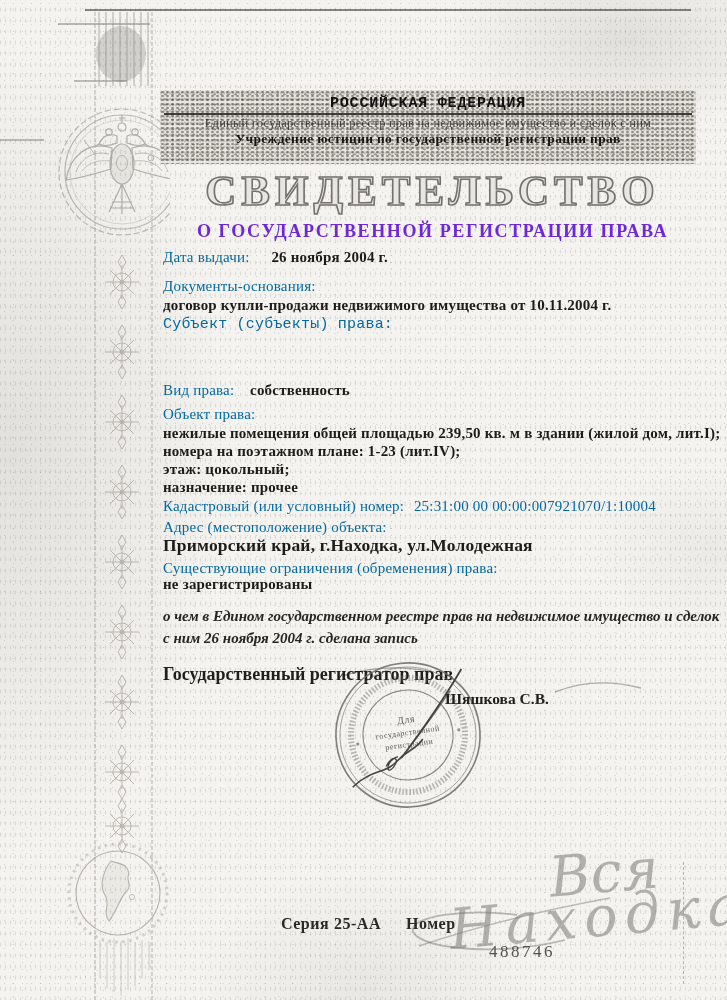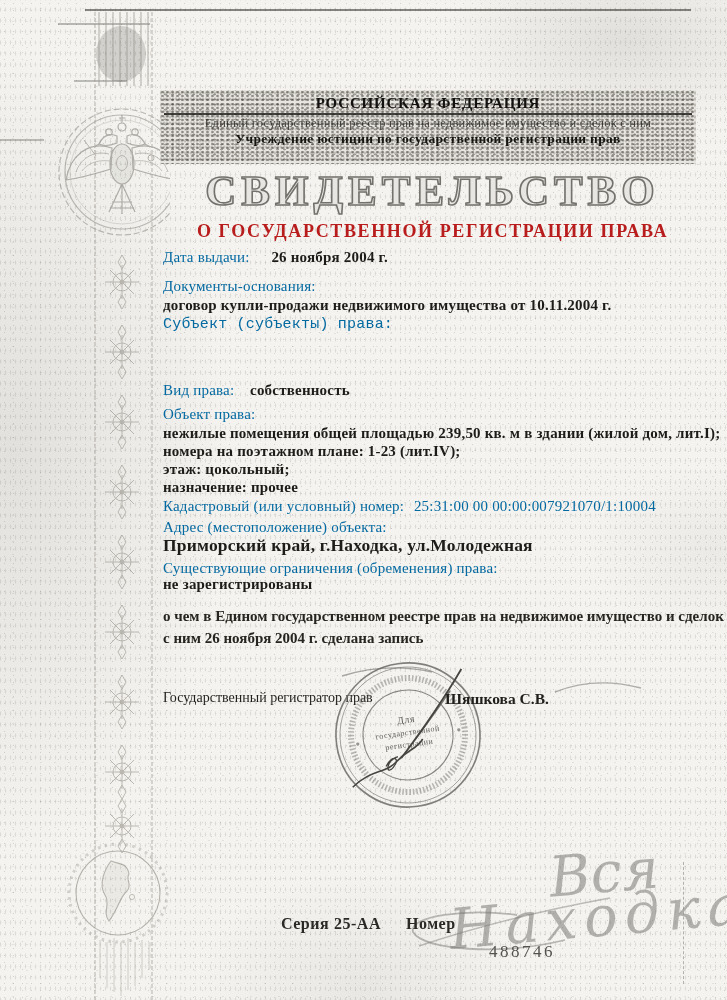--- a/index.html
+++ b/index.html
@@ -34,42 +34,42 @@
   .header-band{
     position:absolute;z-index:3;left:160px;top:90px;width:536px;height:74px;
     text-align:center;padding-top:5px;box-sizing:border-box;
     background:
       radial-gradient(rgba(52,50,46,.50) 1px, transparent 1.6px) 0 0/5px 4px,
       radial-gradient(rgba(52,50,46,.40) 1px, transparent 1.8px) 2px 2px/7px 5px,
       radial-gradient(rgba(244,242,236,.85) 1px, transparent 2px) 1px 3px/3px 6px,
       #a7a49d;
   }
   .band-l1{font-size:15px;font-weight:bold;color:#12110f;letter-spacing:.8px;
-    border-bottom:2px solid rgba(22,22,19,.8);margin:0 4px 1px 4px;padding-bottom:1px;}
+    border-bottom:2px solid rgba(22,22,19,.8);margin:0 4px 1px 4px;padding-bottom:1px;font-family:Liberation Mono, monospace;}
   .band-l2{font-size:12.5px;color:rgba(38,37,33,.82);letter-spacing:.2px;}
   .band-l3,.band-l4{font-size:13.5px;font-weight:bold;color:#15140f;letter-spacing:.3px;}
 
   .doc-title{
     position:absolute;z-index:3;left:160px;top:166px;width:545px;text-align:center;
     font-size:43px;font-weight:bold;letter-spacing:5px;
     color:rgba(242,240,235,.92);-webkit-text-stroke:1.6px #74726d;
     text-shadow:0 0 1px rgba(90,88,83,.8);
   }
   .doc-subtitle{
     position:absolute;z-index:3;left:160px;top:221px;width:545px;text-align:center;
-    font-size:18px;font-weight:bold;letter-spacing:1.6px;color:#b91c1c;
+    font-size:18px;font-weight:bold;letter-spacing:1.6px;color:#6d28d9;
   }
 
   .row{position:absolute;z-index:3;left:163px;width:558px;font-size:15px;}
   .lbl{color:#0369a1;letter-spacing:.2px;}
   .val{font-weight:bold;color:#1d1c19;letter-spacing:.2px;}
   .address-val{font-size:17.5px;}
-  .note{font-weight:bold;color:#26251f;width:562px;line-height:1.45;}
-
-  .registrar-label{position:absolute;z-index:3;left:163px;top:690px;font-size:14px;font-weight:normal;color:#201f1c;}
+  .note{font-style:italic;font-weight:bold;color:#26251f;width:562px;line-height:1.45;}
+
+  .registrar-label{position:absolute;z-index:3;left:163px;top:664px;font-size:18px;font-weight:bold;color:#201f1c;}
   .registrar-name{position:absolute;z-index:5;left:445px;top:690px;font-size:15.5px;font-weight:bold;color:#201f1c;}
 
   .stamp-wrap{position:absolute;z-index:4;left:318px;top:645px;width:180px;height:180px;transform:rotate(-8deg);}
   .stamp-wrap svg{overflow:visible;}
   .stamp-text{fill:#5e5d59;font-family:"Liberation Serif",serif;text-anchor:middle;letter-spacing:.5px;}
 
   .serial{position:absolute;z-index:3;font-size:16px;font-weight:bold;color:#2a2926;letter-spacing:.5px;}
   .serial-number{position:absolute;z-index:3;font-size:17px;color:#53524d;letter-spacing:2.5px;font-weight:normal;margin-top:24px;}
 
   .wm{position:absolute;z-index:4;font-style:italic;color:rgba(122,121,117,.55);

